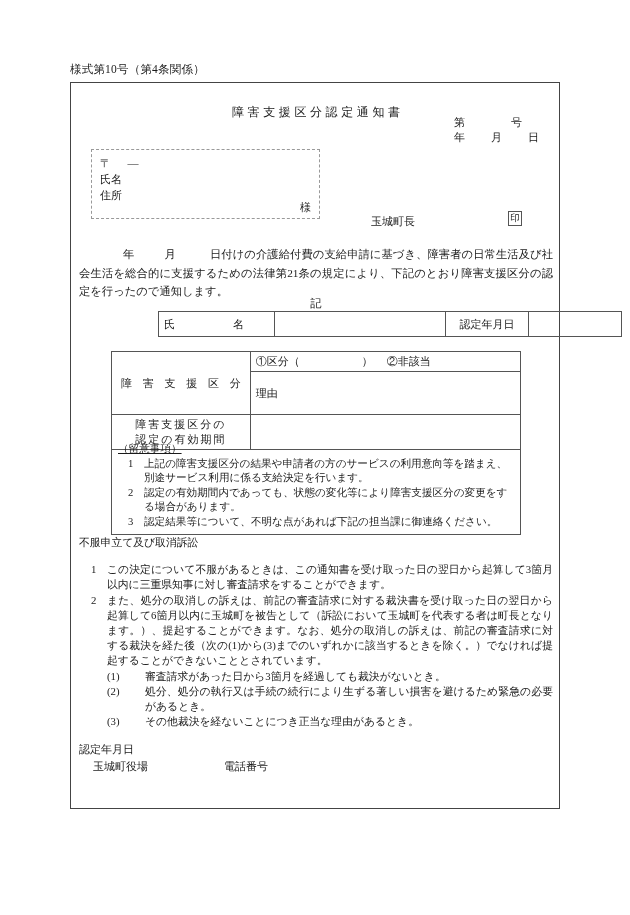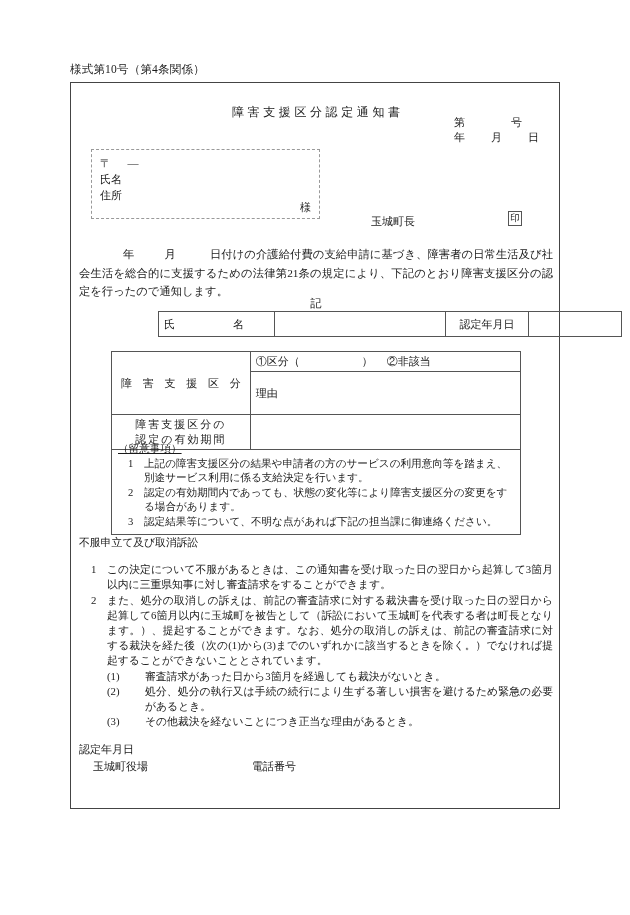--- a/index.html
+++ b/index.html
@@ -257,21 +257,21 @@
     left: 8px;
     top: 658px;
     width: 474px;
     font-size: 11px;
     line-height: 17px;
   }
   .contact .office {
     padding-left: 14px;
     white-space: nowrap;
   }
-  .contact .office .tel { display: inline-block; margin-left: 104px; }
+  .contact .office .tel { display: inline-block; margin-left: 76px; }
 </style>
 </head>
 <body>
 
 <div class="page">
 
   <div class="form-no">様式第10号（第4条関係）</div>
 
   <div class="frame">
 

